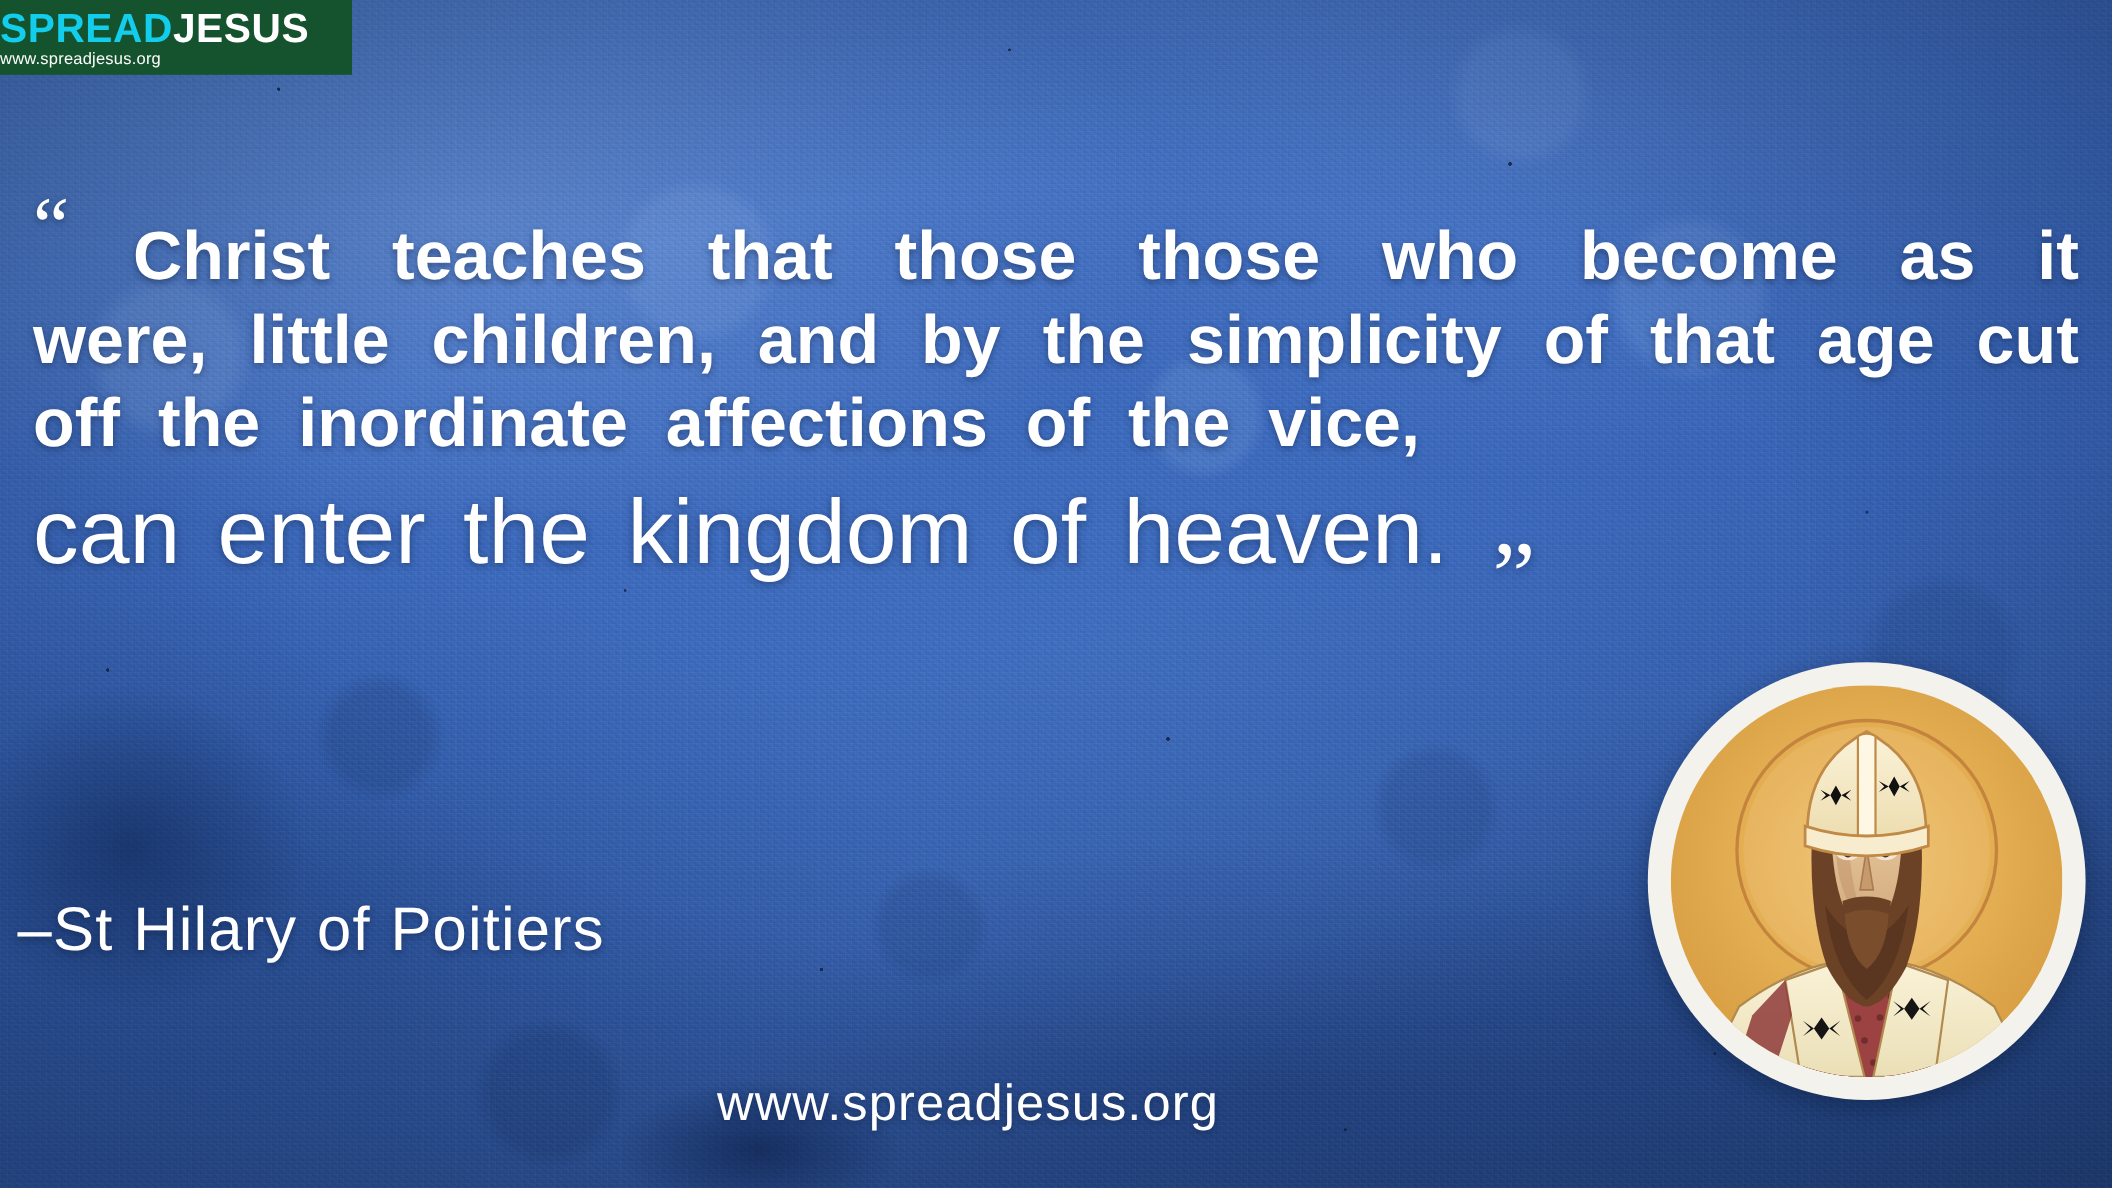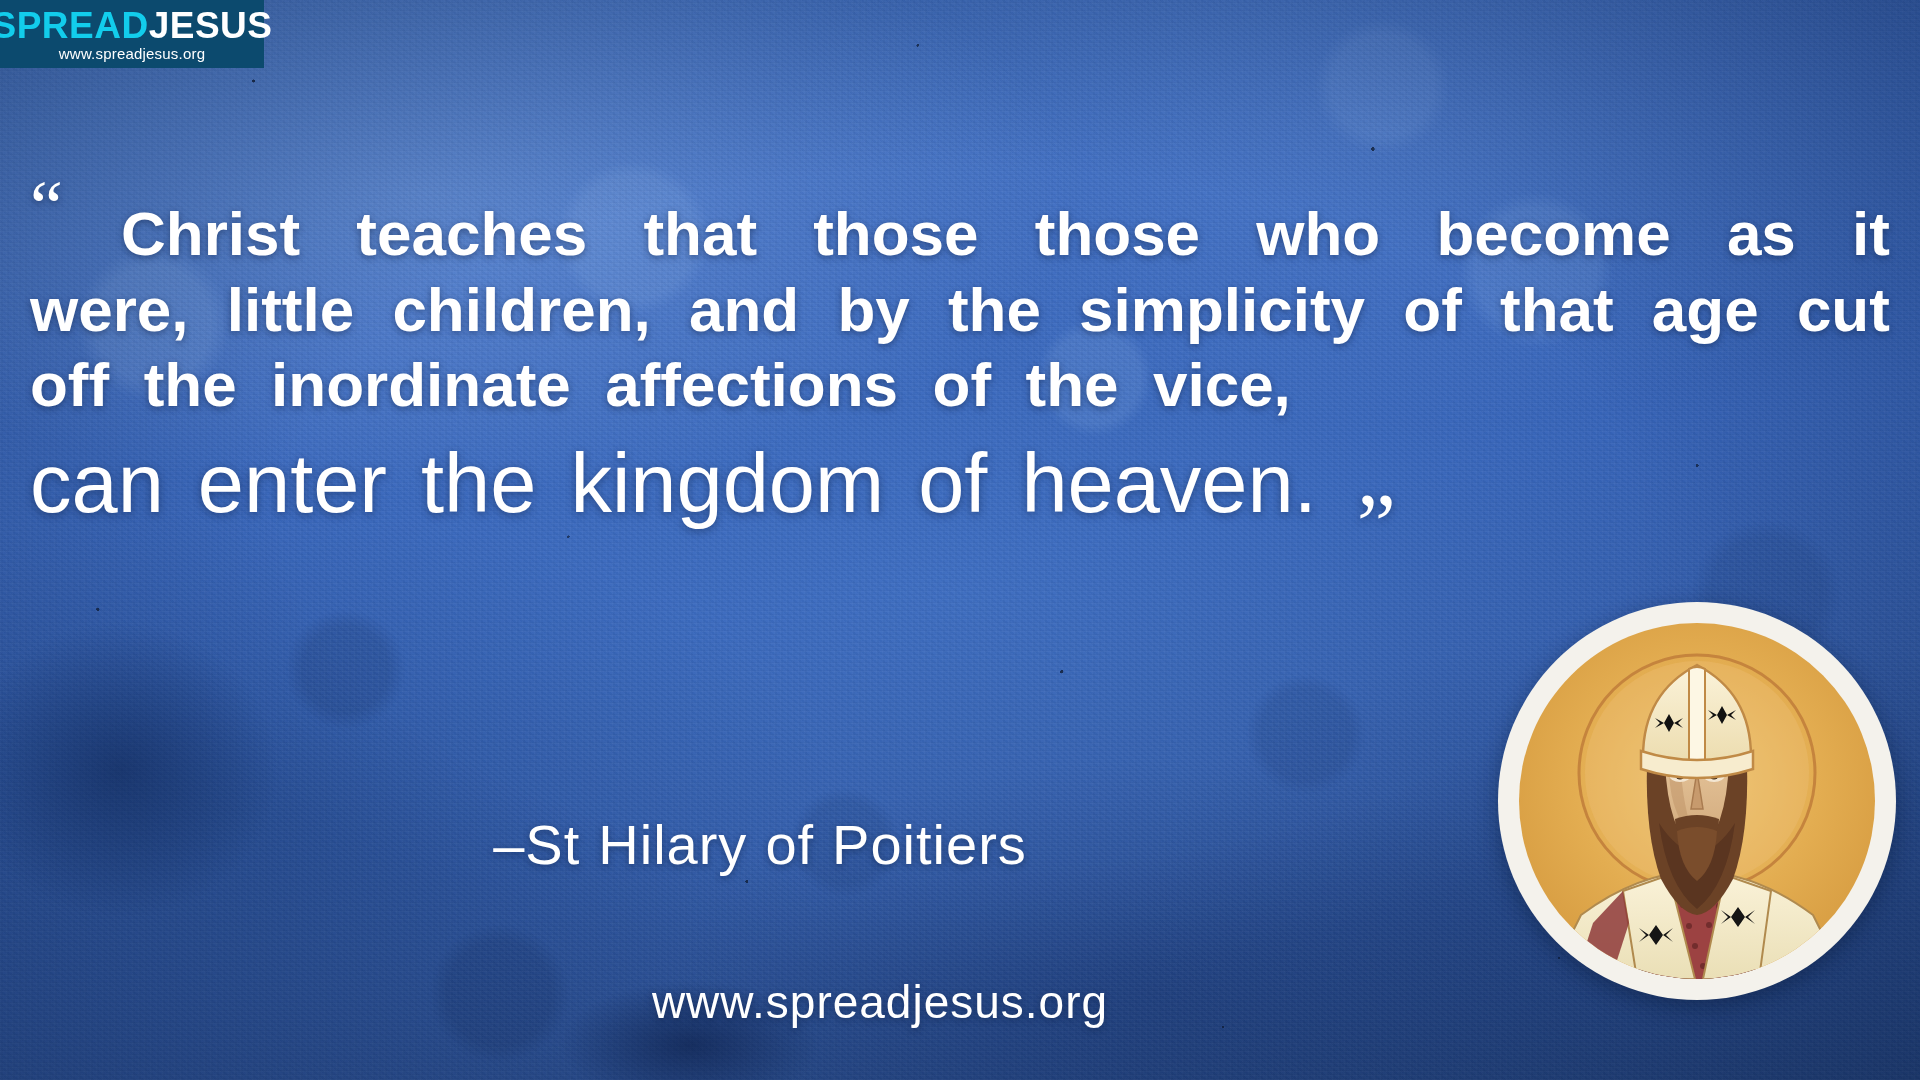--- a/index.html
+++ b/index.html
@@ -88,26 +88,25 @@
   .bg-darkblob-b {
     position: absolute;
     left: 560px; top: 980px; width: 260px; height: 130px;
     background: radial-gradient(ellipse at center, rgba(10,28,70,0.60) 0%, rgba(10,28,70,0) 70%);
   }
 
   
   .logo-badge {
     position: absolute;
     left: 0; top: 0;
-    width: 264px;
+    width: 320px;
     height: 68px;
-    background: #0c4a6e;
+    background: #14532d;
     display: flex;
     flex-direction: column;
-    align-items: center;
     justify-content: center;
     z-index: 6;
   }
   .logo-wordmark {
     font-size: 37px;
     font-weight: bold;
     letter-spacing: 0.5px;
     line-height: 1;
     white-space: nowrap;
   }
@@ -167,24 +166,24 @@
     align-items: flex-end;
     white-space: nowrap;
     text-shadow: 0 2px 8px rgba(10,26,60,0.45);
   }
   .q-emph .w { margin-right: 34px; }
   .q-emph .w:last-of-type { margin-right: 0; }
 
   
   .attribution {
     position: absolute;
-    left: 5px;
+    left: 16px;
     top: 812px;
     width: 1510px;
-    text-align: center;
+    text-align: left;
     color: #ffffff;
     font-size: 56px;
     letter-spacing: 1px;
     white-space: nowrap;
     z-index: 4;
     text-shadow: 0 2px 7px rgba(10,26,60,0.45);
   }
   .attribution .w { margin-left: 18px; }
 
   

